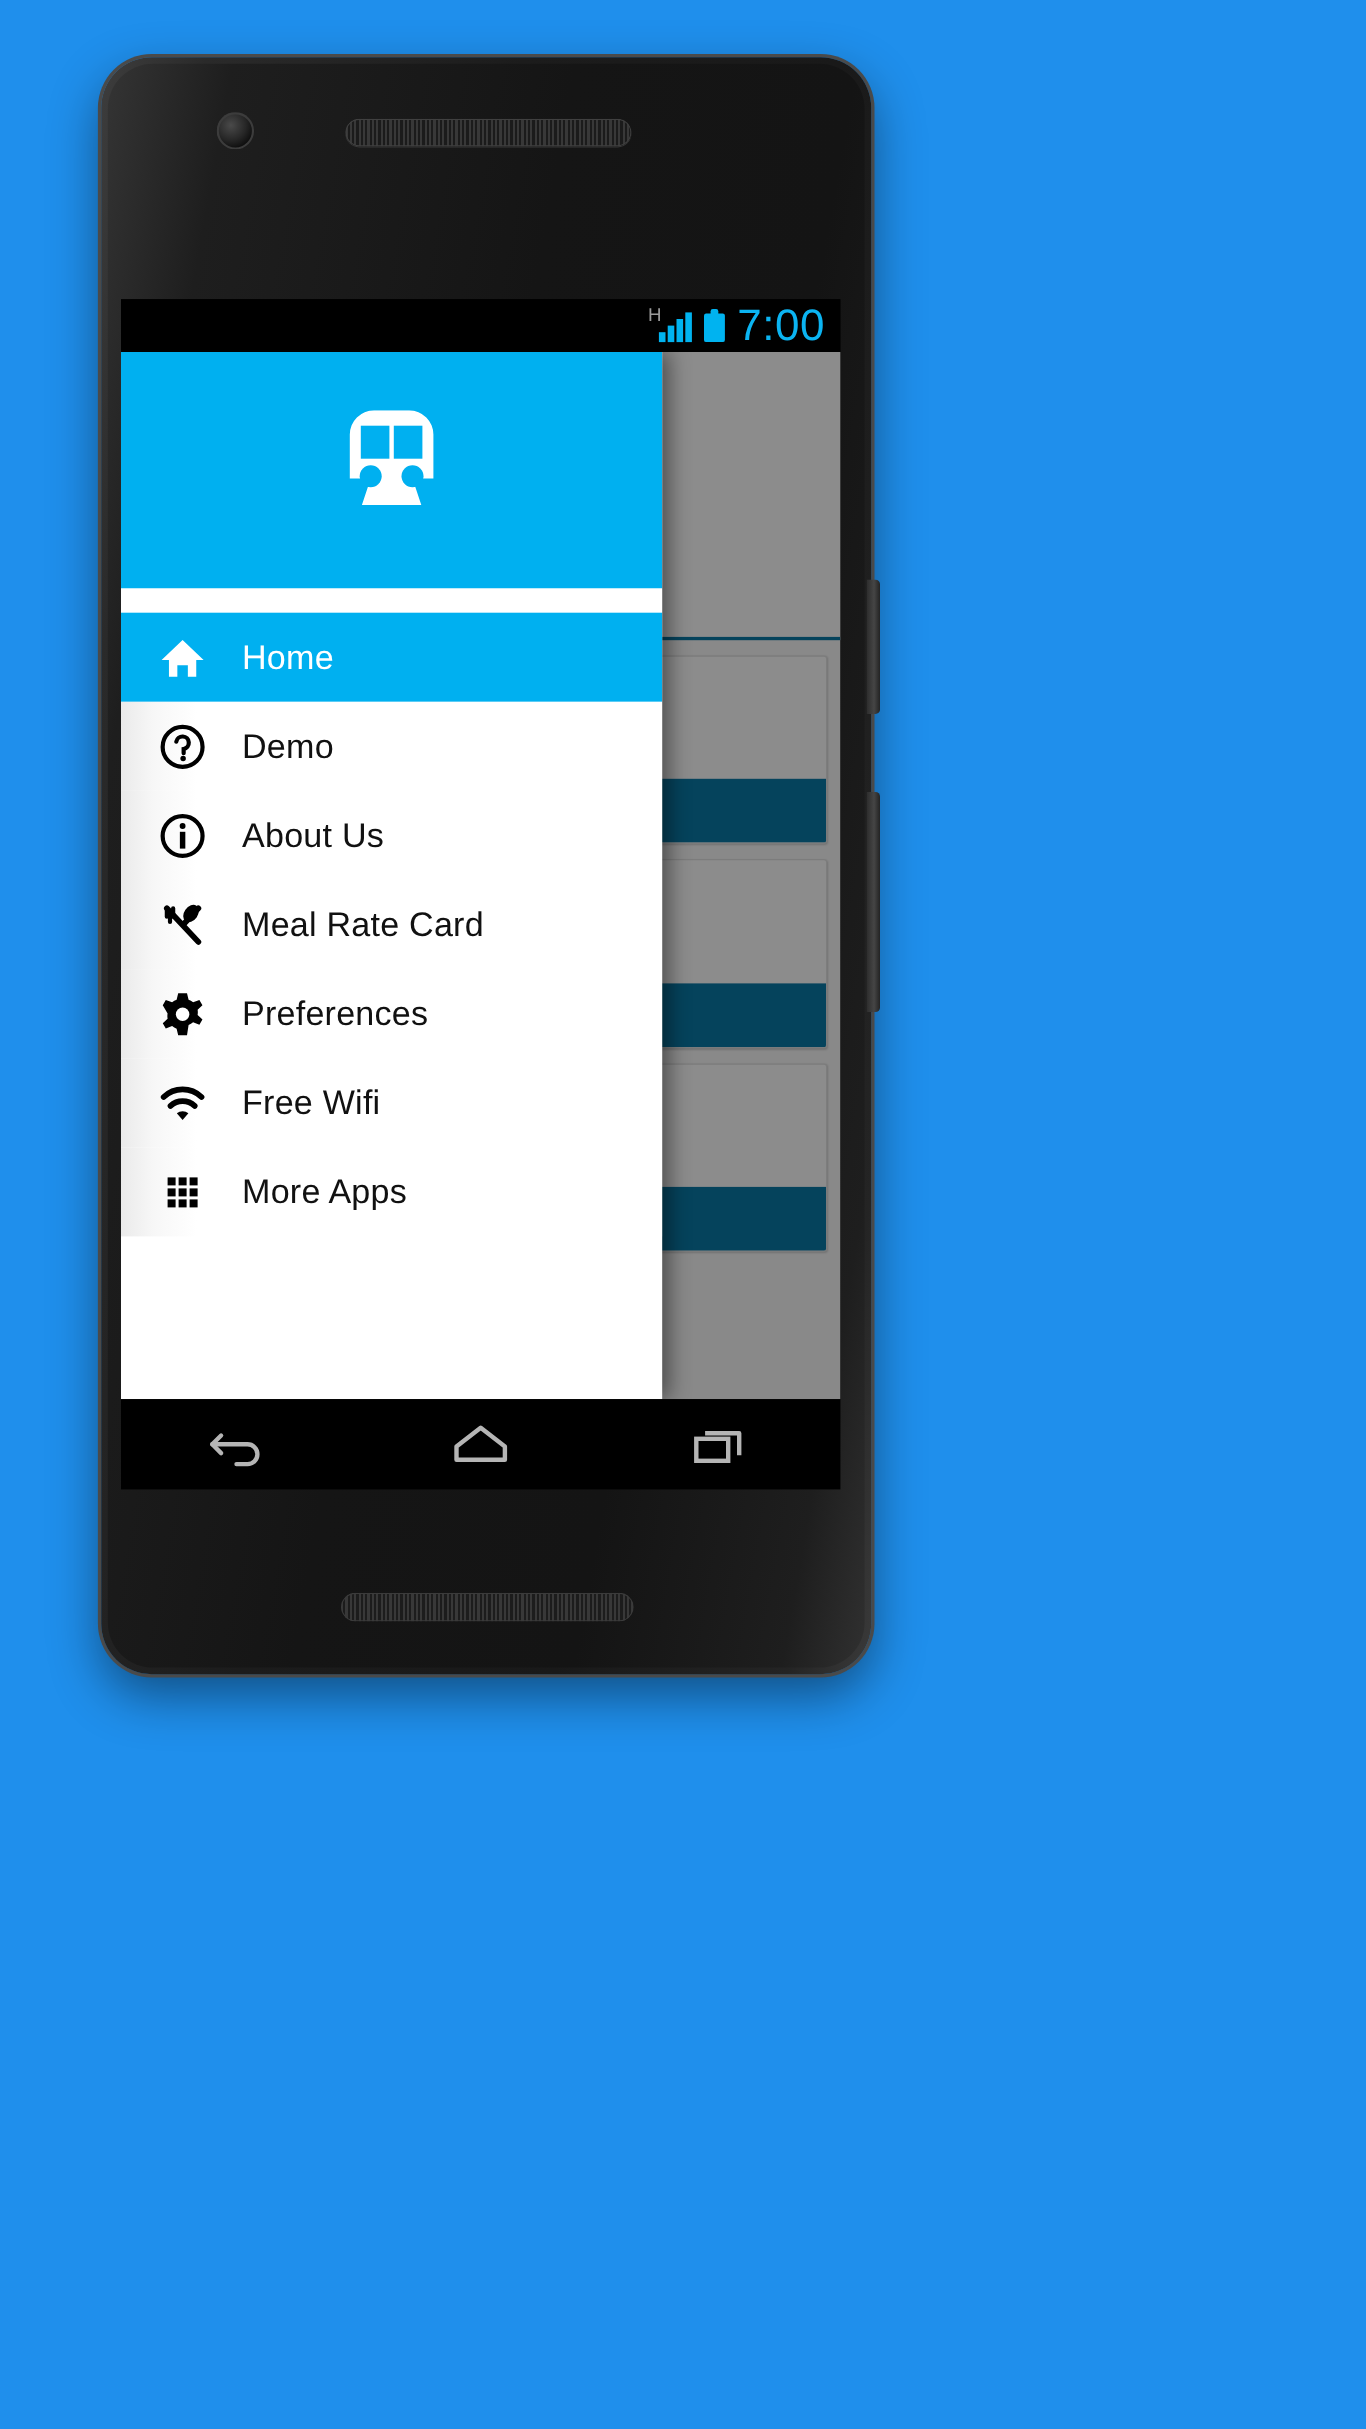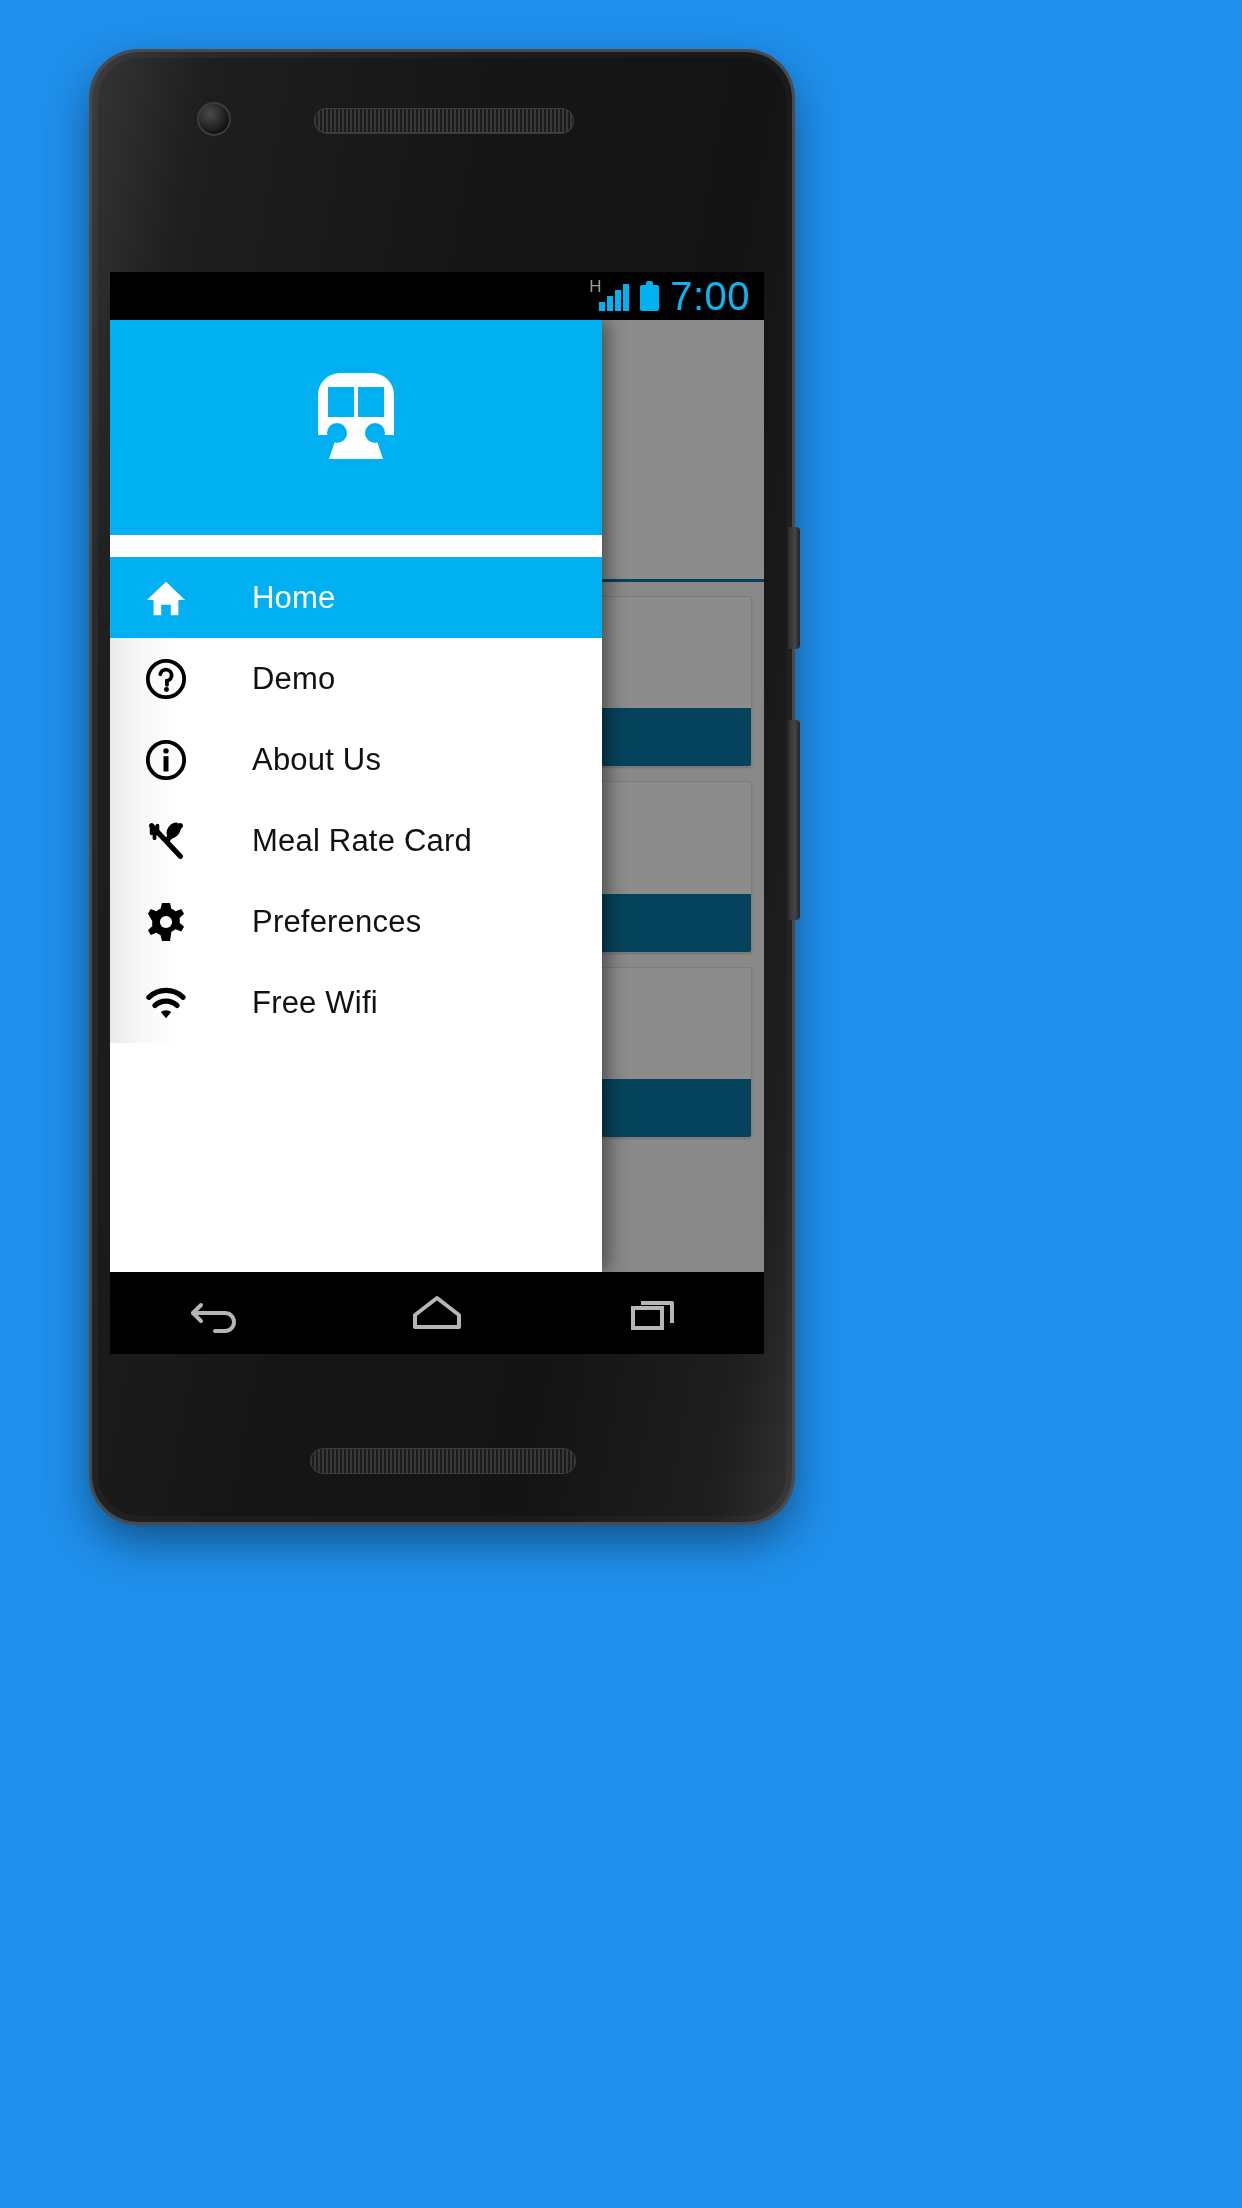--- a/index.html
+++ b/index.html
@@ -165,21 +165,20 @@
     display:flex; align-items:center; justify-content:center;
   }
   #train-logo{ width:94px; height:110px; position:relative; }
   #drawer-header-gap{ height:22px; background:#ffffff; }
 
   .drawer-item{
     display:flex; align-items:center;
     height:81px; padding-left:20px;
     background:
       linear-gradient(90deg,#eaeaea 0%, #f7f7f7 6%, #ffffff 14%, #ffffff 100%);
-    gap: 32px;
   }
   .drawer-item.active{ background:#00b0f0; }
   .drawer-item .item-icon{
     width:72px; flex:none; display:flex; align-items:center; justify-content:center;
   }
   .drawer-item .item-label{
     font-size:31px; color:#111111; padding-left:18px; letter-spacing:.2px;
   }
   .drawer-item.active .item-label{ color:#ffffff; }
 
@@ -317,20 +316,38 @@
         <svg viewBox="0 0 44 44" width="42" height="42">
           <path d="M4 16 a26 26 0 0 1 36 0" fill="none" stroke="#000" stroke-width="5.5" stroke-linecap="round"></path>
           <path d="M10.5 24.5 a17 17 0 0 1 23 0" fill="none" stroke="#000" stroke-width="5.5" stroke-linecap="round"></path>
           <path d="M22 38 l-5.5-6.5 a8.6 8.6 0 0 1 11 0 Z" fill="#000"></path>
         </svg>
       </span>
       <span class="item-label">Free Wifi</span>
     </div>
 
 
+    <div class="drawer-item">
+      <span class="item-icon">
+        <svg viewBox="0 0 44 44" width="40" height="40">
+          <g fill="#000">
+            <rect x="7" y="7" width="8" height="8"></rect>
+              <rect x="18" y="7" width="8" height="8"></rect>
+              <rect x="29" y="7" width="8" height="8"></rect>
+            <rect x="7" y="18" width="8" height="8"></rect>
+              <rect x="18" y="18" width="8" height="8"></rect>
+              <rect x="29" y="18" width="8" height="8"></rect>
+            <rect x="7" y="29" width="8" height="8"></rect>
+              <rect x="18" y="29" width="8" height="8"></rect>
+              <rect x="29" y="29" width="8" height="8"></rect>
+          </g>
+        </svg>
+      </span>
+      <span class="item-label">More Apps</span>
+    </div>
 
   </div>
 
   <div id="status-bar">
     <span id="signal-icon">
       <span class="h-label">H</span>
       <span class="bars">
           <i></i>
           <i></i>
           <i></i>

